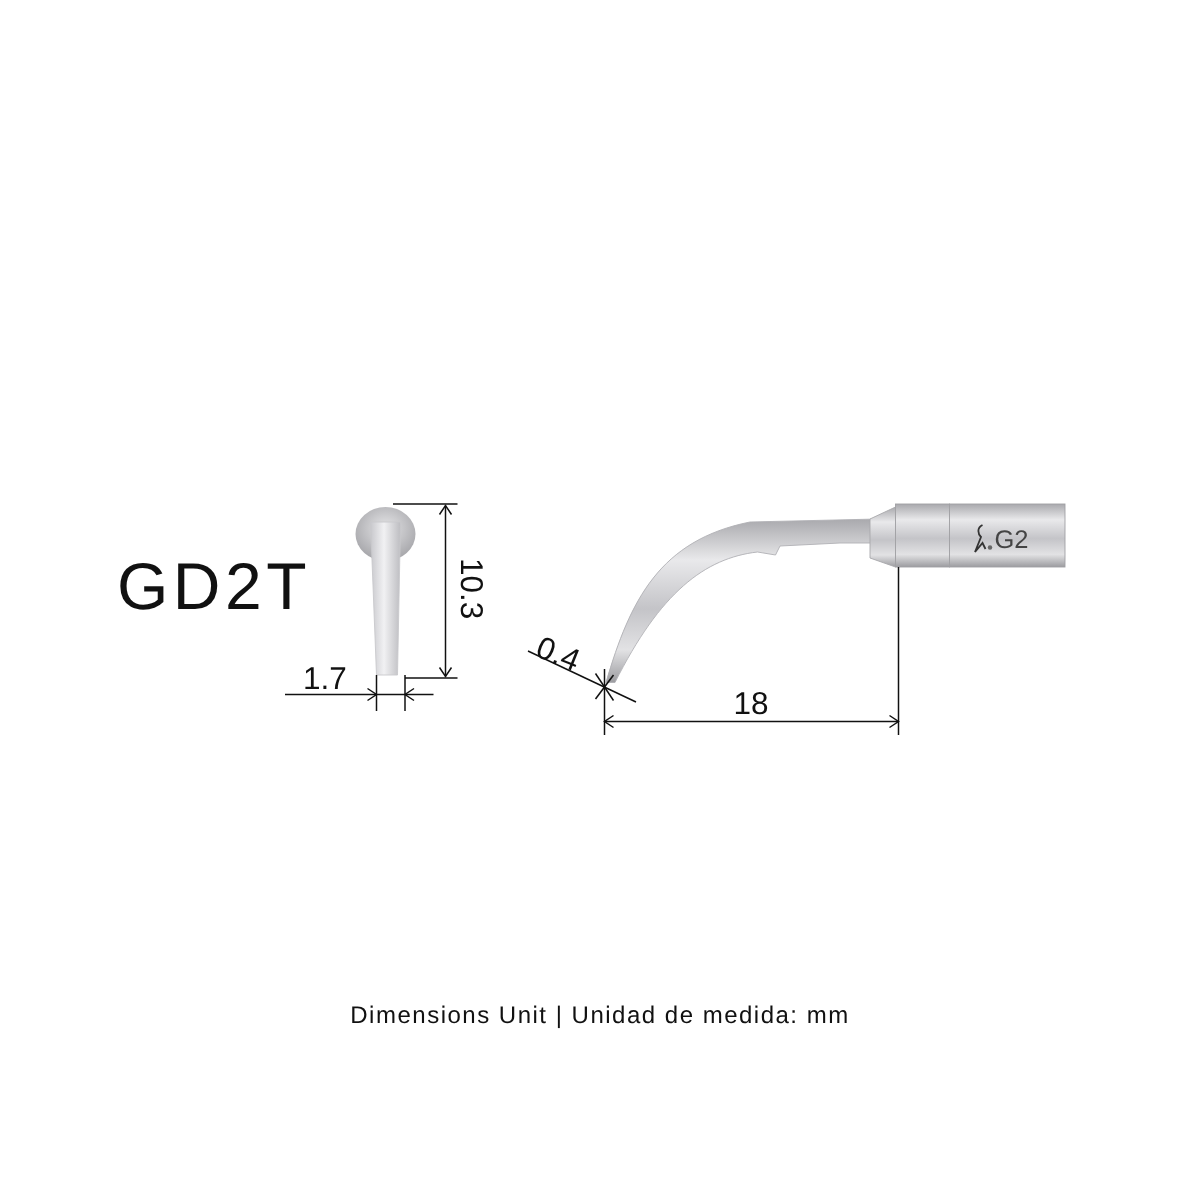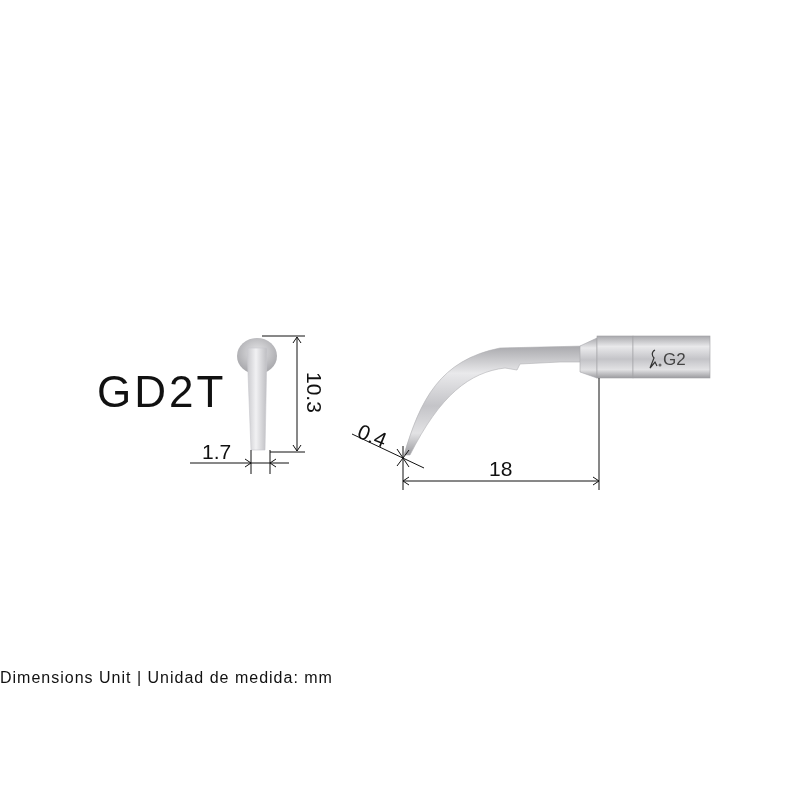--- a/index.html
+++ b/index.html
@@ -1,18 +1,18 @@
 <!DOCTYPE html>
 <html><head>
 <meta charset="utf-8">
 <style>
   html, body { margin:0; padding:0; background:#ffffff; }
   body { width:800px; height:800px; position:relative; overflow:hidden; font-family:"Liberation Sans", sans-serif; }
-  .model { position:absolute; left:97px; top:370px; font-size:44px; letter-spacing:3px; color:#111; line-height:1; }
-  .caption { position:absolute; left:0; width:800px; top:669px; text-align:left; font-size:16px; letter-spacing:1px; color:#111; }
+  .model { position:absolute; left:78px; top:370px; font-size:44px; letter-spacing:3px; color:#111; line-height:1; }
+  .caption { position:absolute; left:0; width:800px; top:669px; text-align:center; font-size:16px; letter-spacing:1px; color:#111; }
   svg { position:absolute; left:0; top:0; }
   .dimtext { font-family:"Liberation Sans", sans-serif; font-size:21px; fill:#111; }
   .shanktext { font-family:"Liberation Sans", sans-serif; font-size:17px; fill:#444; }
 </style>
 </head>
 <body>
 
 <div class="model">GD2T</div>
 
 <svg width="800" height="800" viewBox="0 0 800 800">

